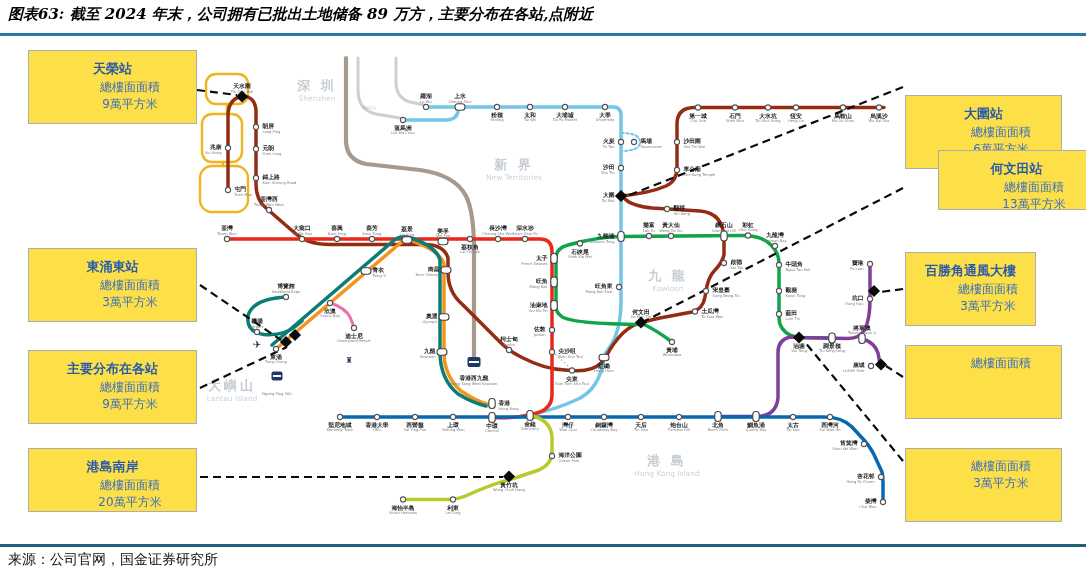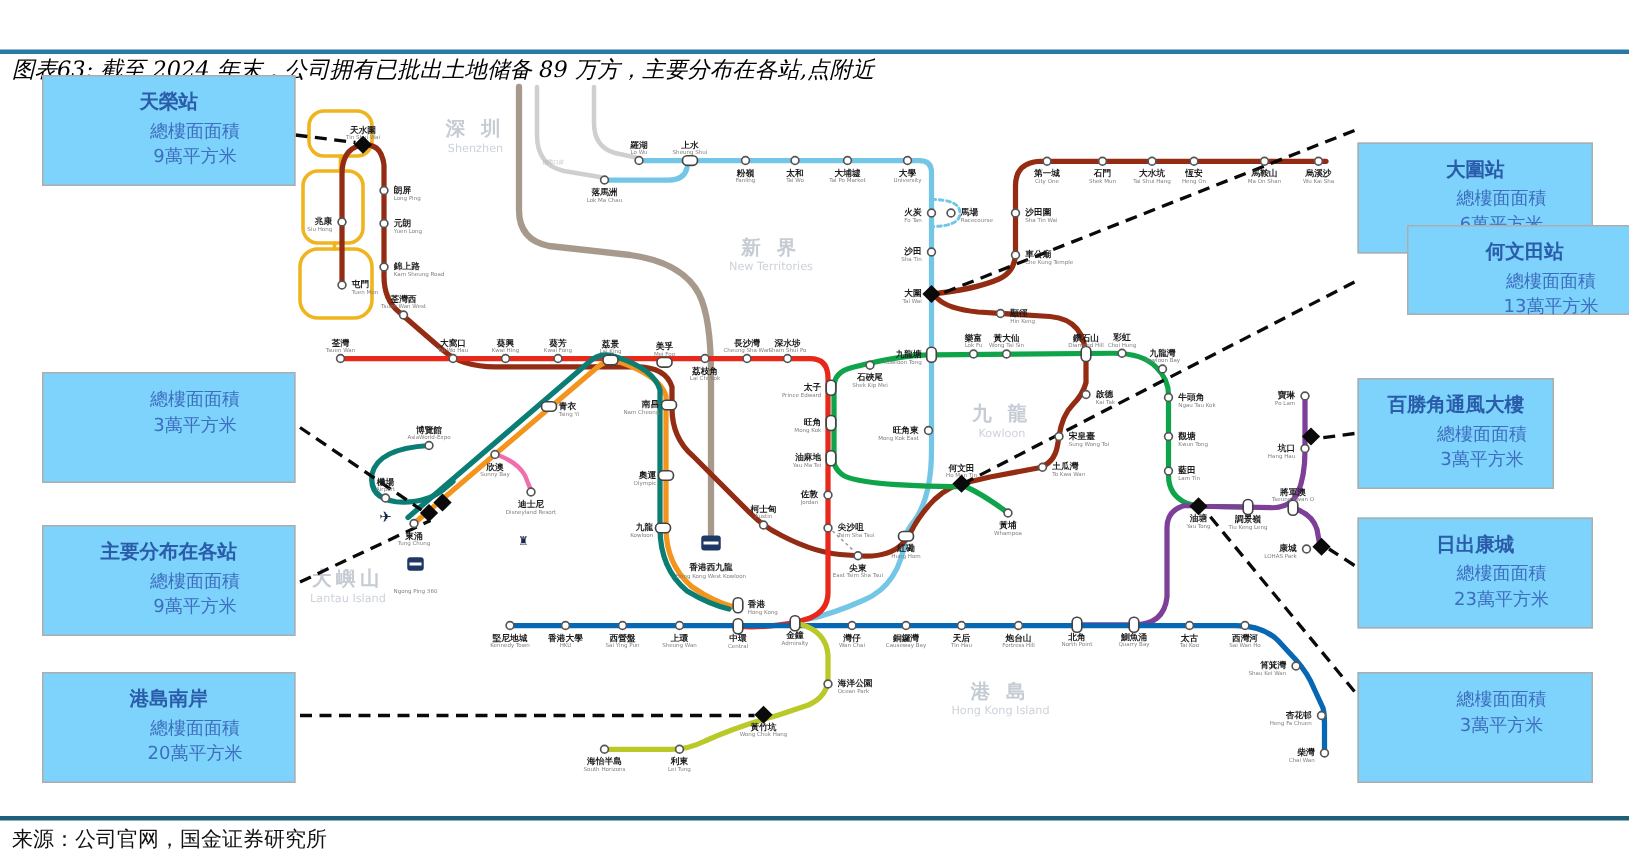--- a/index.html
+++ b/index.html
@@ -1,26 +1,26 @@
 <!DOCTYPE html>
 <html><head>
 <meta charset="utf-8">
 <style>
   html,body{margin:0;padding:0;}
   body{width:1086px;height:572px;position:relative;background:#ffffff;overflow:hidden;
        font-family:"DejaVu Sans",sans-serif;}
   .title{position:absolute;left:8px;top:5px;width:1070px;font-family:"DejaVu Serif",serif;
-         font-weight:400;font-style:italic;font-size:15px;color:#000;margin-top:32px;}
+         font-weight:700;font-style:italic;font-size:15px;color:#000;}
   .rule{position:absolute;left:0;width:1086px;}
   .rule.top{top:33px;height:2.5px;background:#2878A8;}
   .rule.bottom{top:544px;height:2.5px;background:#1E6078;}
   .source{position:absolute;left:8px;top:551px;font-family:"DejaVu Serif",serif;
           font-size:14px;color:#111;}
   #map-svg{position:absolute;left:0;top:38px;width:1086px;height:505px;}
-  .box{position:absolute;background:#7dd3fc;border:1px solid #ADADAD;text-align:center;
+  .box{position:absolute;background:#fde047;border:1px solid #ADADAD;text-align:center;
        box-sizing:border-box;padding-top:9px;z-index:5;}
   .box .bname{display:block;font-size:13px;font-weight:700;color:#2A5CAA;line-height:1.45;}
   .box .bline{display:block;font-size:12px;color:#3E6EBE;line-height:1.45;padding-left:35px;}
   svg text{font-family:"DejaVu Sans",sans-serif;}
 </style>
 </head>
 <body>
 
 <div class="page">
   <div class="title">图表63: 截至 2024 年末，公司拥有已批出土地储备 89 万方，主要分布在各站,点附近</div>
@@ -587,29 +587,30 @@
       </g>
     </svg>
 
   <div id="left-boxes">
       <div class="box" style="left: 28px; width: 169px; top: 50px; height: 74px;">
         <span class="bname">天榮站</span>
         <span class="bline">總樓面面積</span>
         <span class="bline">9萬平方米</span>
       </div>
       <div class="box" style="left: 28px; width: 169px; top: 248px; height: 74px;">
+        <span class="bname">東涌東站</span>
         <span class="bline">總樓面面積</span>
         <span class="bline">3萬平方米</span>
       </div>
       <div class="box" style="left: 28px; width: 169px; top: 350px; height: 74px;">
         <span class="bname">主要分布在各站</span>
         <span class="bline">總樓面面積</span>
         <span class="bline">9萬平方米</span>
       </div>
-      <div class="box" style="left: 28px; width: 169px; top: 448px; height: 74px;">
+      <div class="box" style="left: 28px; width: 169px; top: 448px; height: 64px;">
         <span class="bname">港島南岸</span>
         <span class="bline">總樓面面積</span>
         <span class="bline">20萬平方米</span>
       </div>
     </div>
   <div id="right-boxes">
       <div class="box" style="left: 905px; width: 157px; top: 55px; height: 74px; margin-top: 40px;">
         <span class="bname">大圍站</span>
         <span class="bline">總樓面面積</span>
         <span class="bline">6萬平方米</span>
@@ -618,23 +619,21 @@
         <span class="bname">何文田站</span>
         <span class="bline">總樓面面積</span>
         <span class="bline">13萬平方米</span>
       </div>
       <div class="box" style="left: 905px; width: 131px; top: 252px; height: 74px;">
         <span class="bname">百勝角通風大樓</span>
         <span class="bline">總樓面面積</span>
         <span class="bline">3萬平方米</span>
       </div>
       <div class="box" style="left: 905px; width: 157px; top: 345px; height: 74px;">
-        <span class="bname">日出康城</span>
-        <span class="bline">總樓面面積</span>
-        <span class="bline">23萬平方米</span>
+        <span class="bline">總樓面面積</span>
       </div>
       <div class="box" style="left: 905px; width: 157px; top: 448px; height: 74px;">
         <span class="bline">總樓面面積</span>
         <span class="bline">3萬平方米</span>
       </div>
     </div>
 
   <div class="rule bottom"></div>
   <div class="source">来源：公司官网，国金证券研究所</div>
 </div>

